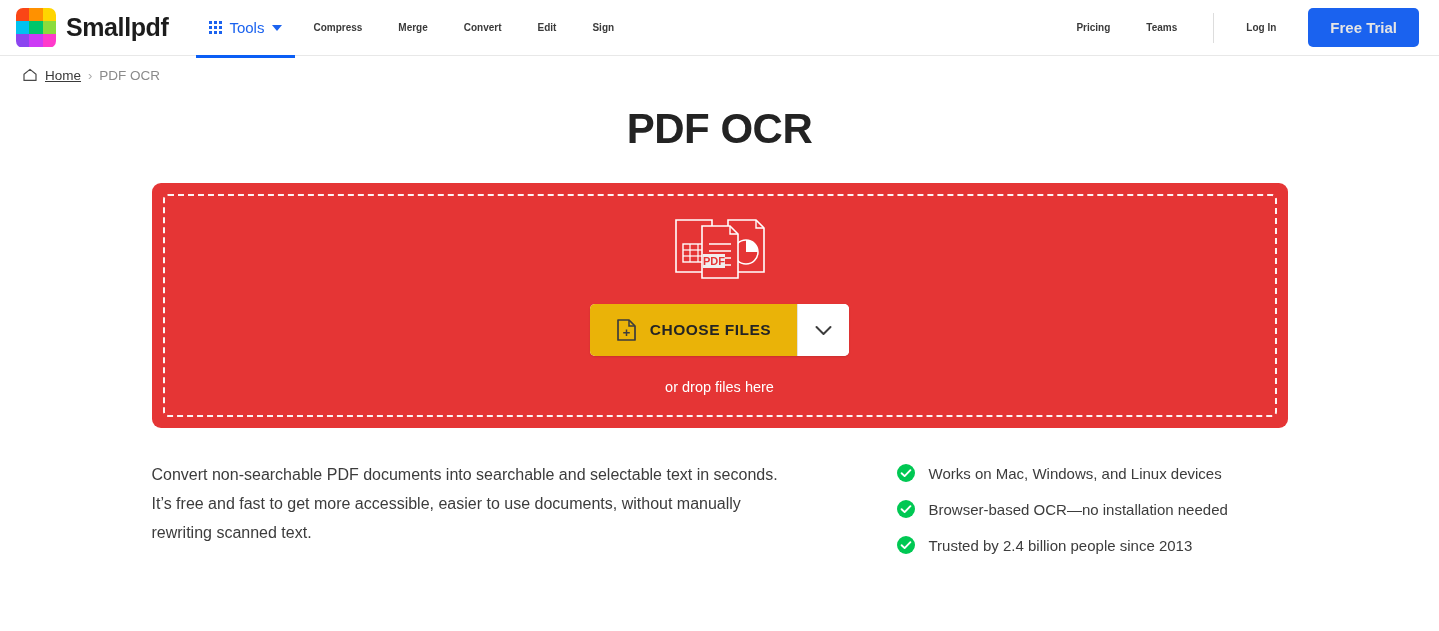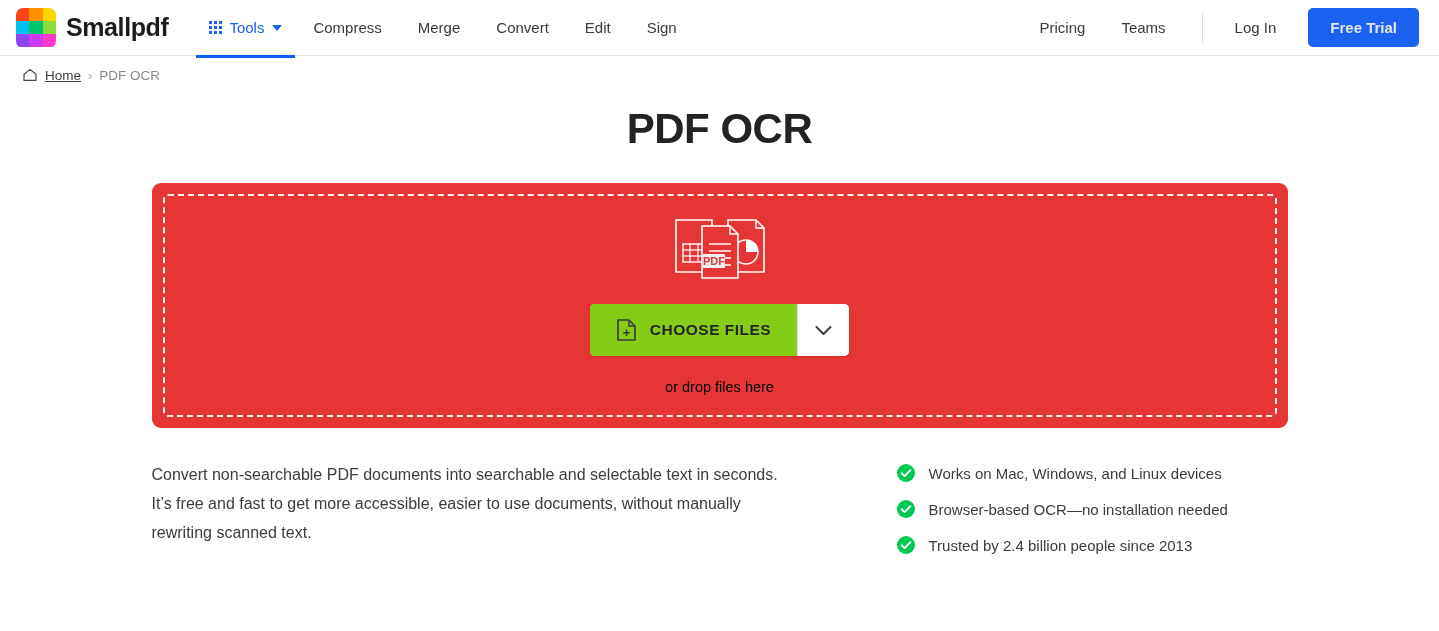--- a/index.html
+++ b/index.html
@@ -71,26 +71,27 @@
   }
   .grid-icon i { display:block; width:3px; height:3px; background:#1a62ef; }
   .caret {
     width: 0; height: 0;
     border-left: 5px solid transparent;
     border-right: 5px solid transparent;
     border-top: 6px solid #1a62ef;
     margin-left: 1px;
   }
   .nav-link {
-    font-size: 15px;
+    font-size: 10px;
     color: #3a3a3a;
     padding: 0 18px;
     line-height: 56px;
     cursor: pointer;
     white-space: nowrap;
+    font-weight: bold;
   }
   .nav-right {
     margin-left: auto;
     display: flex;
     align-items: center;
   }
   .nav-divider {
     width: 1px;
     height: 30px;
     background: #dddddd;
@@ -168,21 +169,21 @@
     border-radius: 5px;
     overflow: hidden;
     box-shadow: 0 1px 2px rgba(0,0,0,0.12);
   }
   .choose-btn {
     display: flex;
     align-items: center;
     gap: 13px;
     padding: 0 26px;
     height: 52px;
-    background: #84cc16;
+    background: #eab308;
     border: none;
     cursor: pointer;
     font-family: "Liberation Sans", sans-serif;
   }
   .choose-label {
     font-size: 15.5px;
     font-weight: bold;
     letter-spacing: 0.5px;
     color: #242424;
   }
@@ -192,21 +193,21 @@
     background: #ffffff;
     border: none;
     border-left: 1px solid #e2e2e2;
     display: flex;
     align-items: center;
     justify-content: center;
     cursor: pointer;
   }
   .drop-hint {
     margin-top: 23px;
-    color: #000000;
+    color: #ffffff;
     font-size: 14.5px;
   }
 
   
   .bottom {
     display: flex;
     margin: 32px auto 0;
     width: 1136px;
     gap: 0;
   }

